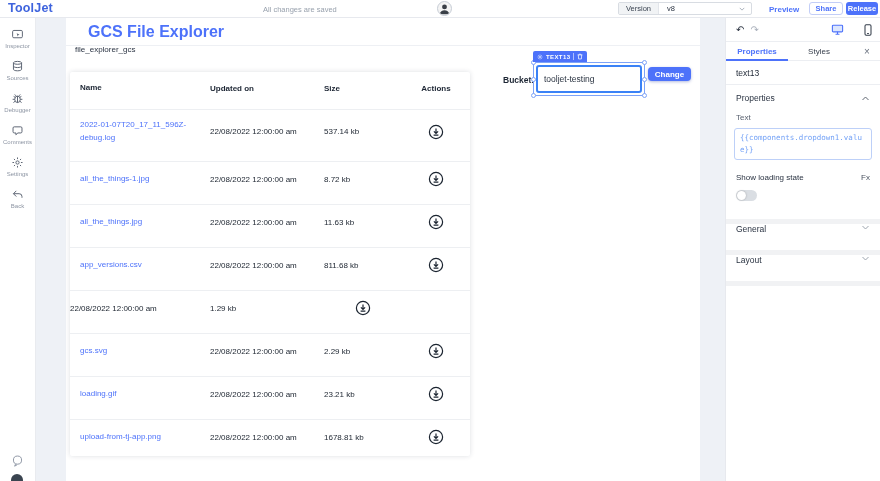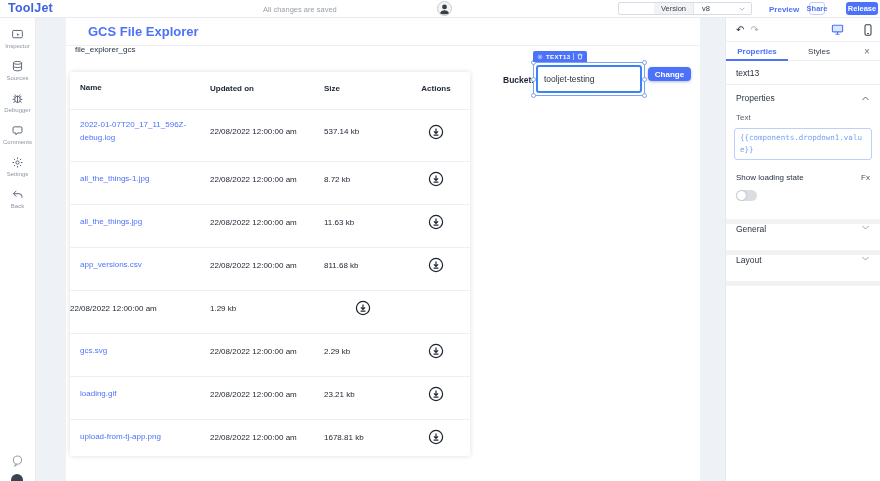--- a/index.html
+++ b/index.html
@@ -7,39 +7,39 @@
   body { font-family:"Liberation Sans", sans-serif; background:#fff; position:relative; }
   .stage { position:absolute; inset:0; width:880px; height:481px; overflow:hidden; background:#fff; }
 
   
   .topbar { position:absolute; top:0; left:0; right:0; height:18px; background:#fff; border-bottom:1px solid #e7e9ee; z-index:20; }
   .logo { position:absolute; left:8px; top:1px; font-size:12.5px; font-weight:bold; color:#3e63dd; letter-spacing:.2px; }
   .app-name { position:absolute; left:75px; top:5px; font-size:8px; color:#2a3342;margin-top:40px; }
   .save-status { position:absolute; left:263px; top:5px; font-size:7.5px; color:#98a1ad; }
   .avatar { position:absolute; left:437px; top:1px; width:15px; height:15px; border-radius:50%; border:1px solid #c7cdd6; background:#f4f4f4; overflow:hidden; display:flex; align-items:center; justify-content:center; }
   .version-group { position:absolute; left:618px; top:2px; width:134px; height:13px; border:1px solid #d8dce2; border-radius:2px; display:flex; align-items:center; background:#fff; }
-  .version-label { background:#f1f3f5; border-right:1px solid #e2e5ea; height:100%; display:flex; align-items:center; padding:0 7px; font-size:7.5px; color:#3a4351;margin-left:35px; }
+  .version-label { background:#f1f3f5; border-right:1px solid #e2e5ea; height:100%; display:flex; align-items:center; padding:0 7px; font-size:7.5px; color:#3a4351; }
   .version-value { padding-left:8px; font-size:7.5px; color:#2a3342; flex:1; }
   .version-chevron { margin-right:5px; }
   .preview-link { position:absolute; left:769px; top:5px; font-size:8px; color:#4d72fa; font-weight:bold; }
-  .share-btn { position:absolute; left:809px; top:2px; width:16px; height:13px; border:1px solid #c3cef7; border-radius:3px; background:#fff; color:#4d72fa; font-size:7.5px; font-weight:bold; display:flex; align-items:center; justify-content:center; }
+  .share-btn { position:absolute; left:809px; top:2px; width:34px; height:13px; border:1px solid #c3cef7; border-radius:3px; background:#fff; color:#4d72fa; font-size:7.5px; font-weight:bold; display:flex; align-items:center; justify-content:center; }
   .release-btn { position:absolute; left:846px; top:2px; width:32px; height:13px; border-radius:3px; background:#4d72fa; color:#fff; font-size:7.5px; font-weight:bold; display:flex; align-items:center; justify-content:center; }
 
   
   .leftbar { position:absolute; top:18px; left:0; width:36px; bottom:0; background:#fff; border-right:1px solid #e9ebef; display:flex; flex-direction:column; align-items:center; padding-top:10px; gap:11px; }
   .lb-item { display:flex; flex-direction:column; align-items:center; gap:2px; width:100%; }
   .lb-label { font-size:6px; color:#8d95a3; }
   .lb-bottom { margin-top:auto; margin-bottom:14px; }
   .moon { position:absolute; bottom:-5px; left:11px; width:12px; height:12px; border-radius:50%; background:#3a4450; }
 
   
   .canvas-region { position:absolute; top:18px; left:36px; width:689px; bottom:0; background:#eef1f6; overflow:hidden; }
   .app-canvas { position:absolute; left:30px; top:0; width:634px; height:100%; background:#fff; }
   .canvas-header { height:28px; border-bottom:1px solid #eef0f4; display:flex; align-items:center; padding-left:22px; }
-  .page-title { color:#4d72fa; font-weight:bold; font-size:13px; }
+  .page-title { color:#4d72fa; font-weight:bold; font-size:16px; }
 
   
   .file-table { position:absolute; left:4px; top:54px; width:400px; background:#fff; box-shadow:0 0 5px rgba(30,40,60,.15); border-radius:2px; padding:2px 0 2px; }
   .t-head, .t-row { display:grid; grid-template-columns:140px 114px 78px 68px; align-items:center; }
   .t-head { padding:8px 0 7px; font-size:8px; font-weight:bold; color:#1d2634; }
   .t-row { border-top:1px solid #edeff2; padding:9px 0; font-size:8px;margin-top:8px; }
   .cell-name { padding-left:10px; padding-right:16px; color:#4d72fa; line-height:1.55; overflow-wrap:anywhere; cursor:pointer; }
   .cell-date, .cell-size { color:#222a35; }
   .cell-actions { display:flex; justify-content:center; }
   .dl-btn { width:16px; height:16px; display:flex; align-items:center; justify-content:center; cursor:pointer; }

